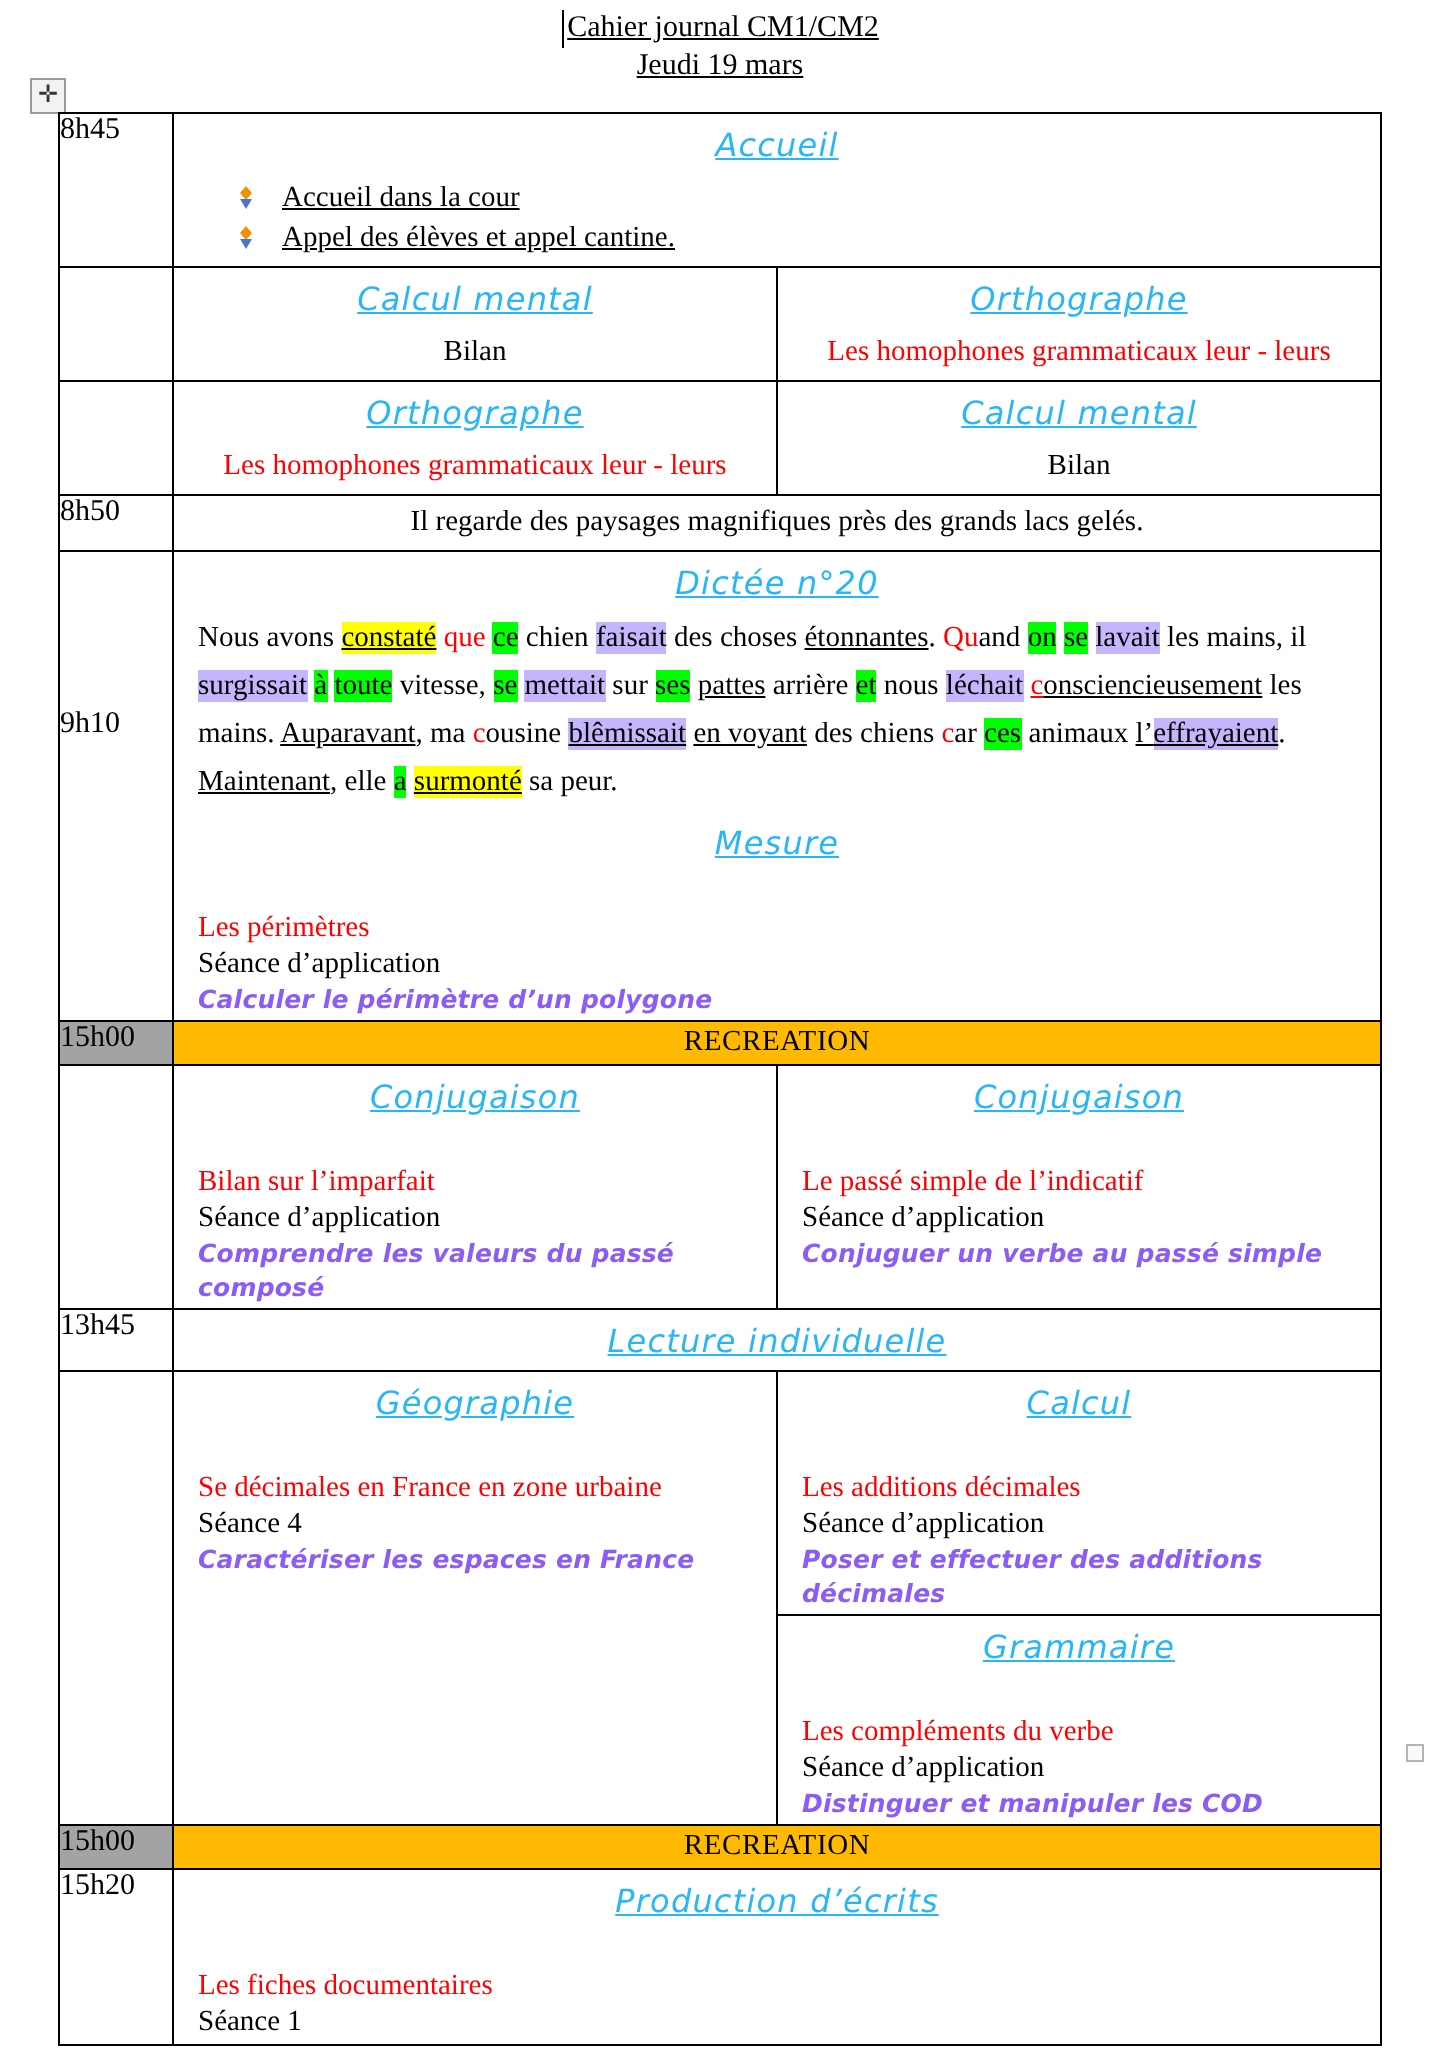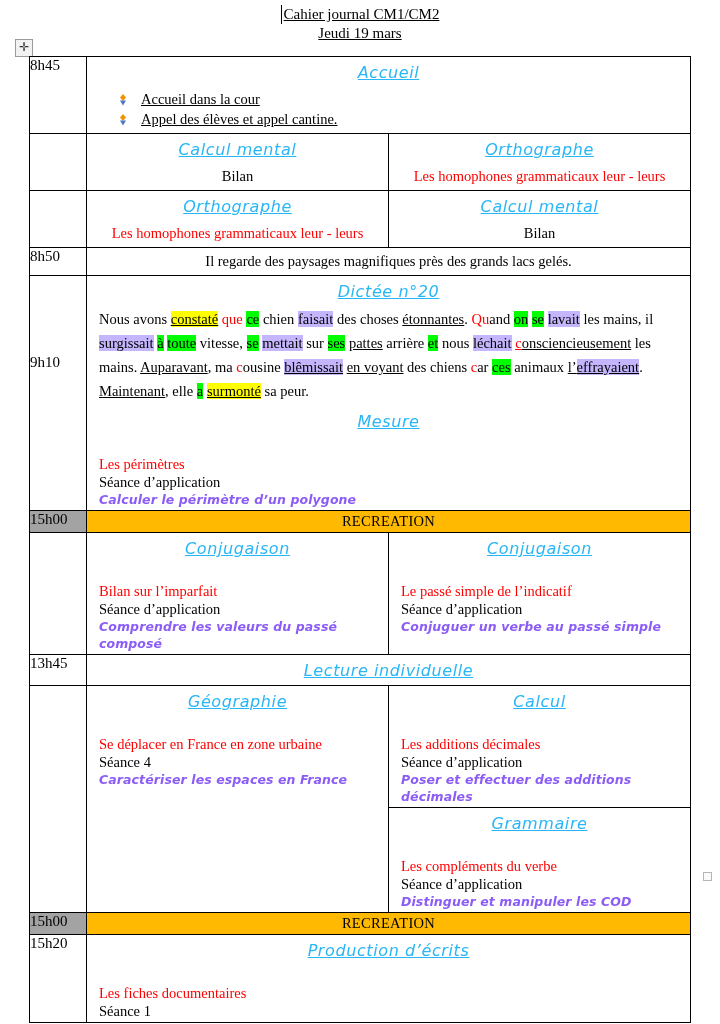--- a/index.html
+++ b/index.html
@@ -264,21 +264,21 @@
         </div>
       </td>
     </tr>
 
     <tr>
       <td class="time"></td>
       <td>
         <div class="tcell">
           <span class="subject">Géographie</span>
           <div class="pad-l">
-            <span class="objective">Se déplacer en France en zone urbaine</span>
+            <span class="objective">Se décimales en France en zone urbaine</span>
             <span class="step">Séance 4</span>
             <span class="goal">Caractériser les espaces en France</span>
           </div>
         </div>
       </td>
       <td style="padding:0">
         <div class="tcell">
           <span class="subject">Calcul</span>
           <div class="pad-l">
             <span class="objective">Les additions décimales</span>

